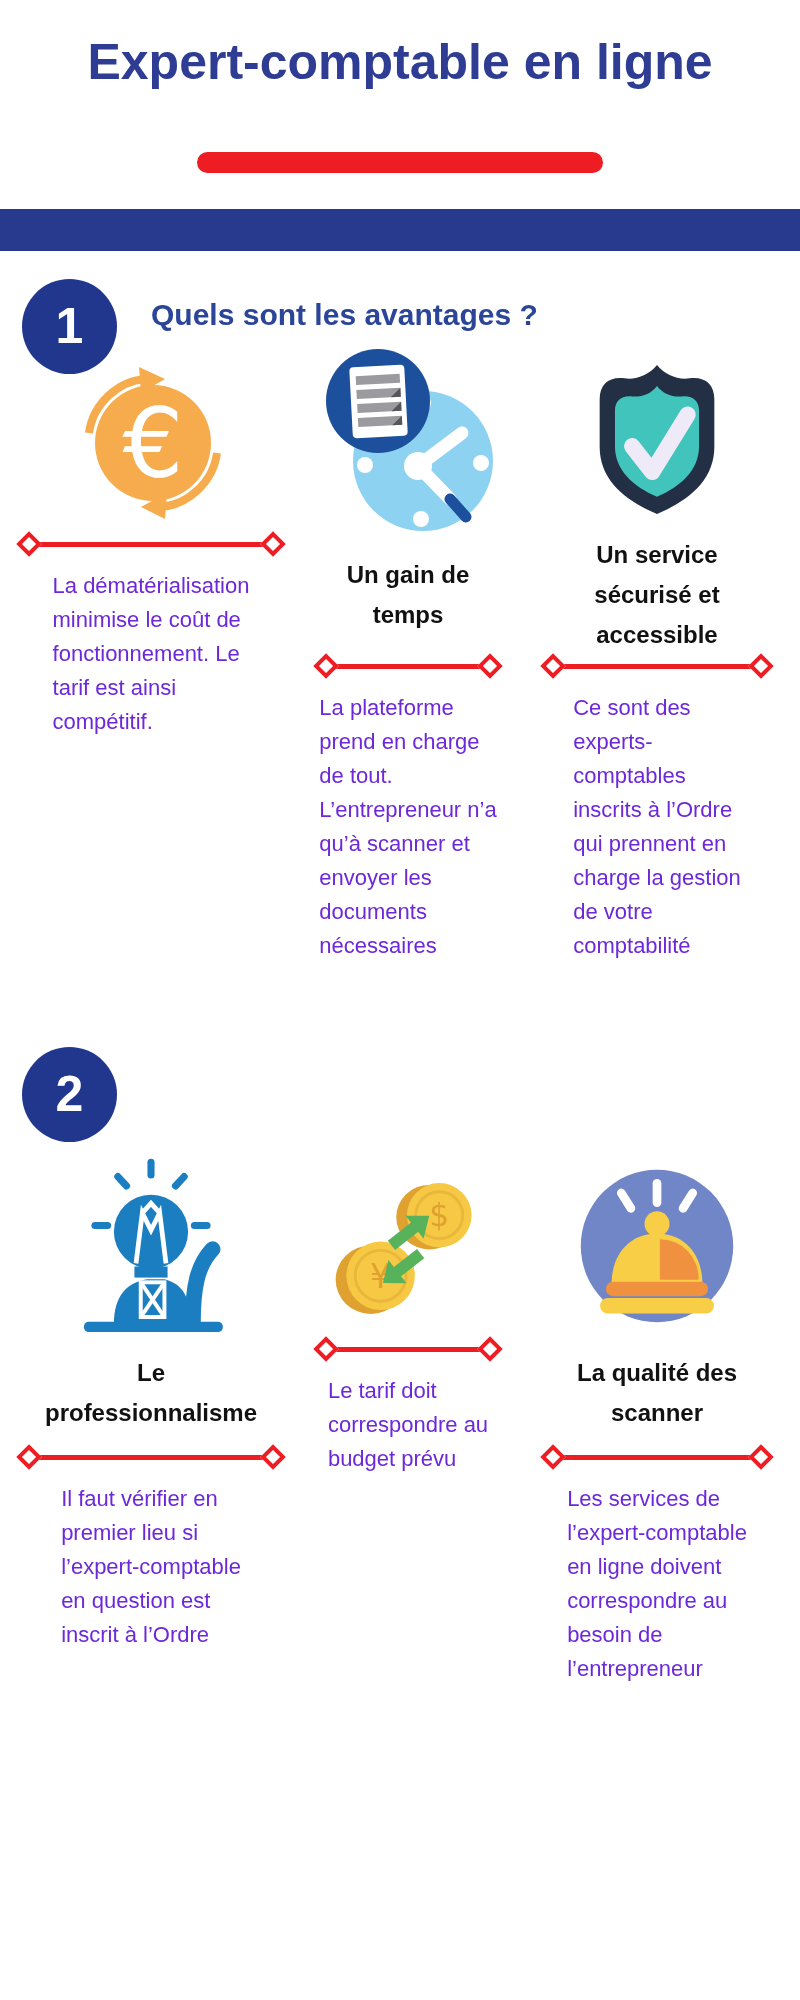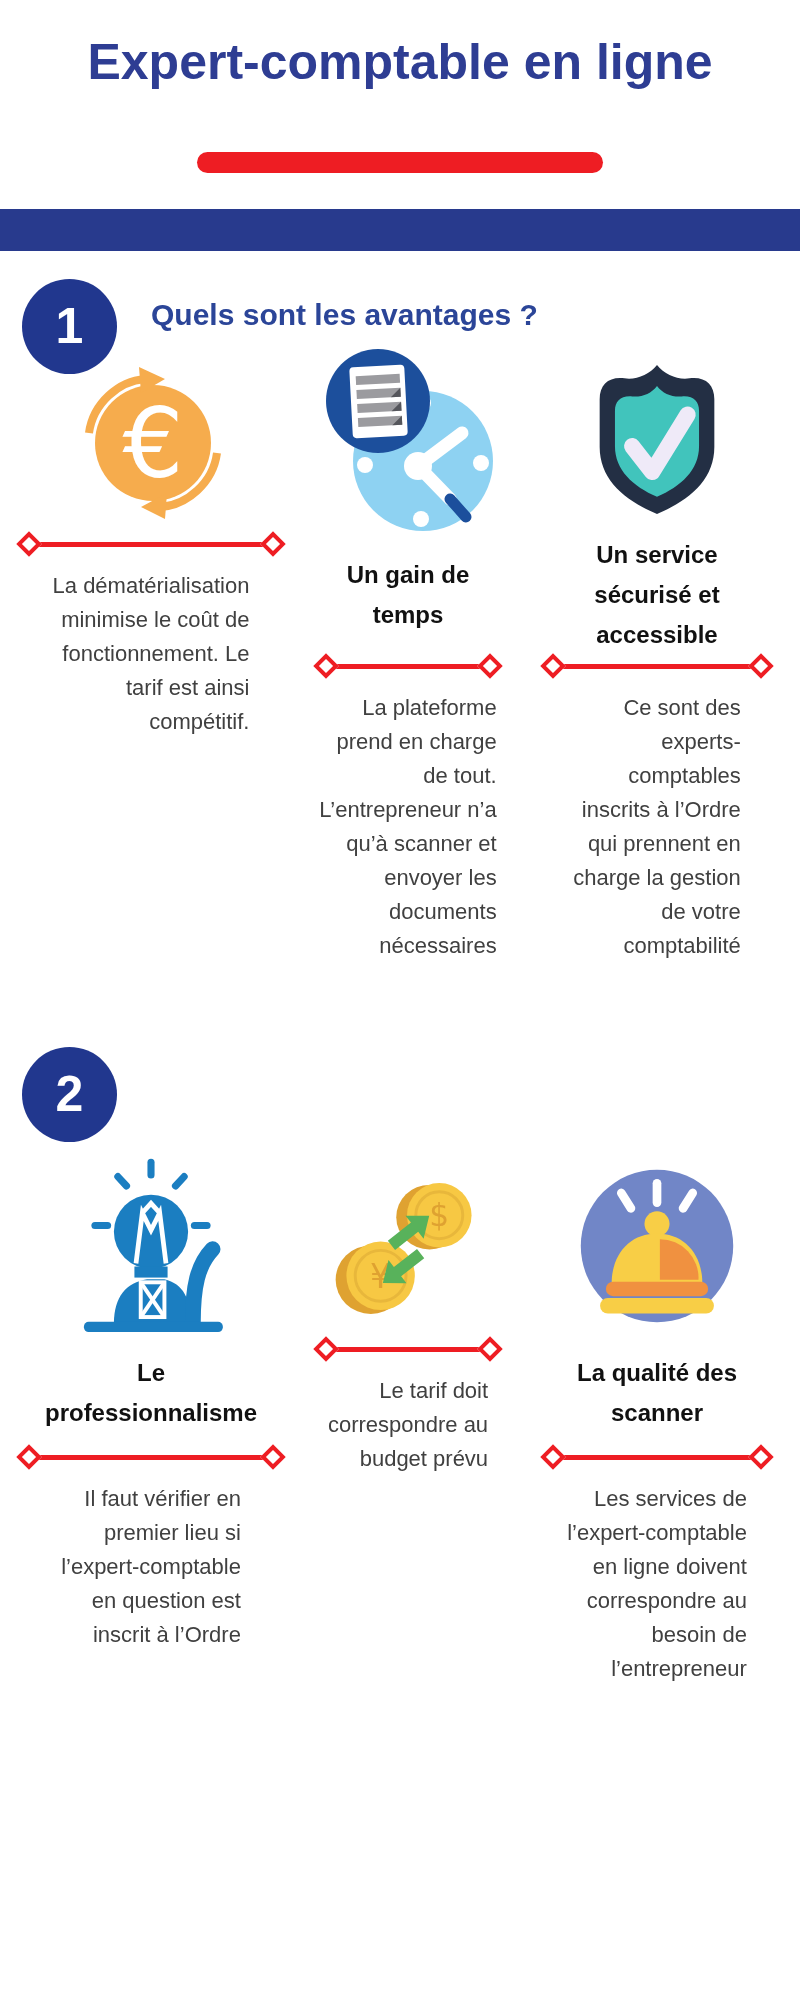--- a/index.html
+++ b/index.html
@@ -54,21 +54,21 @@
   .divider{display:flex;align-items:center;width:100%;height:17px;margin:2px 0 16px 0;}
   .divider .bar{flex:1;height:5px;background:#ee1d23;margin:0 -4px;}
   .divider .dia{
     width:10px;height:10px;border:4px solid #ee1d23;background:#fff;
     transform:rotate(45deg);flex:0 0 auto;position:relative;z-index:1;
   }
   .col:nth-child(2) .divider{width:86%;}
   .col:nth-child(3) .divider{width:92%;}
 
   .col-body{
-    font-size:22px;line-height:34px;text-align:right;color:#404040;
+    font-size:22px;line-height:34px;text-align:left;color:#6d28d9;
   }
 
   
   footer{margin-top:68px;}
   .rule{width:800px;height:6px;background:#2a3b8e;}
   .brand-row{display:flex;align-items:center;gap:20px;padding:14px 0 0 36px;height:160px;}
   .brand-name{
     display:inline-block;font-size:90px;font-weight:400;letter-spacing:6px;
     color:#3a4c9b;transform:scale(0.8,1.45);transform-origin:left center;
     white-space:nowrap;

